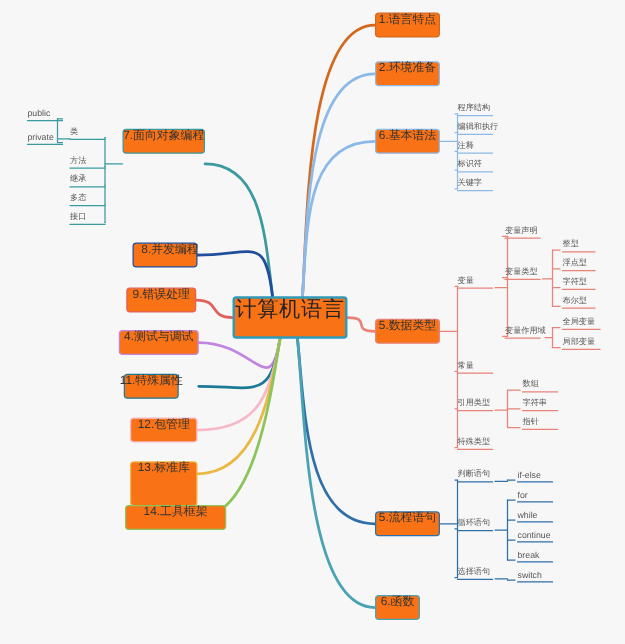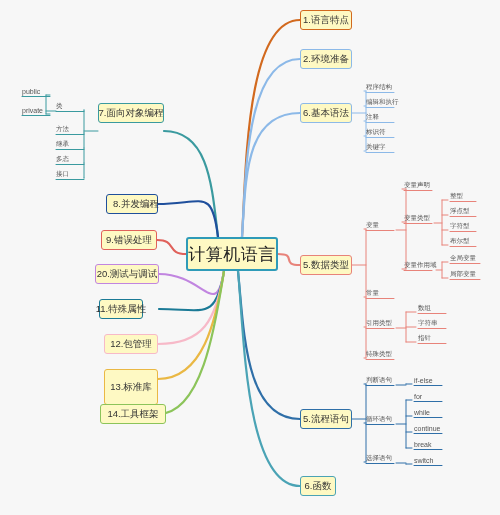--- a/index.html
+++ b/index.html
@@ -19,25 +19,24 @@
     position: absolute;
     left: 0;
     top: 0;
     width: 500px;
     height: 515px;
     pointer-events: none;
   }
   .node {
     position: absolute;
     box-sizing: border-box;
-    background: #fef9c3;
+    background: #f97316;
     border: 1px solid #999;
     border-radius: 3px;
     display: flex;
-    align-items: center;
     justify-content: center;
     white-space: nowrap;
     color: #333333;
     line-height: 1;
   }
   .node.central {
     border-width: 2px;
     font-size: 17px;
     letter-spacing: 0.5px;
     color: #222;
@@ -199,32 +198,32 @@
       <div class="node main" style="left: 98px; top: 103px; width: 66px; height: 20px; border-color: rgb(58, 154, 159);">
         <span>7.面向对象编程</span>
       </div>
       <div class="node main" style="left: 106px; top: 194px; width: 52px; height: 20px; border-color: rgb(31, 79, 156); padding-left: 12px;">
         <span>8.并发编程</span>
       </div>
       <div class="node main" style="left: 101px; top: 230px; width: 56px; height: 20px; border-color: rgb(224, 97, 91);">
         <span>9.错误处理</span>
       </div>
       <div class="node main" style="left: 95px; top: 264px; width: 64px; height: 20px; border-color: rgb(193, 133, 224);">
-        <span>20.测试与调试</span>
+        <span>4.测试与调试</span>
       </div>
       <div class="node main" style="left: 99px; top: 299px; width: 44px; height: 20px; border-color: rgb(27, 122, 150);">
         <span>11.特殊属性</span>
       </div>
       <div class="node main" style="left: 104px; top: 334px; width: 54px; height: 20px; border-color: rgb(247, 185, 200);">
         <span>12.包管理</span>
       </div>
       <div class="node main" style="left: 104px; top: 369px; width: 54px; height: 36px; border-color: rgb(234, 184, 68);">
         <span>13.标准库</span>
       </div>
-      <div class="node main" style="left: 100px; top: 404px; width: 66px; height: 20px; border-color: rgb(140, 196, 90);">
+      <div class="node main" style="left: 100px; top: 404px; width: 81px; height: 20px; border-color: rgb(140, 196, 90);">
         <span>14.工具框架</span>
       </div>
       <div class="node central" style="left: 186px; top: 237px; width: 92px; height: 34px; border-color: rgb(47, 155, 184);">
         <span>计算机语言</span>
       </div>
       <div class="leaf" style="left: 366px; top: 84px;">程序结构</div>
       <div class="leaf" style="left: 366px; top: 99px;">编辑和执行</div>
       <div class="leaf" style="left: 366px; top: 114px;">注释</div>
       <div class="leaf" style="left: 366px; top: 129px;">标识符</div>
       <div class="leaf" style="left: 366px; top: 144px;">关键字</div>

